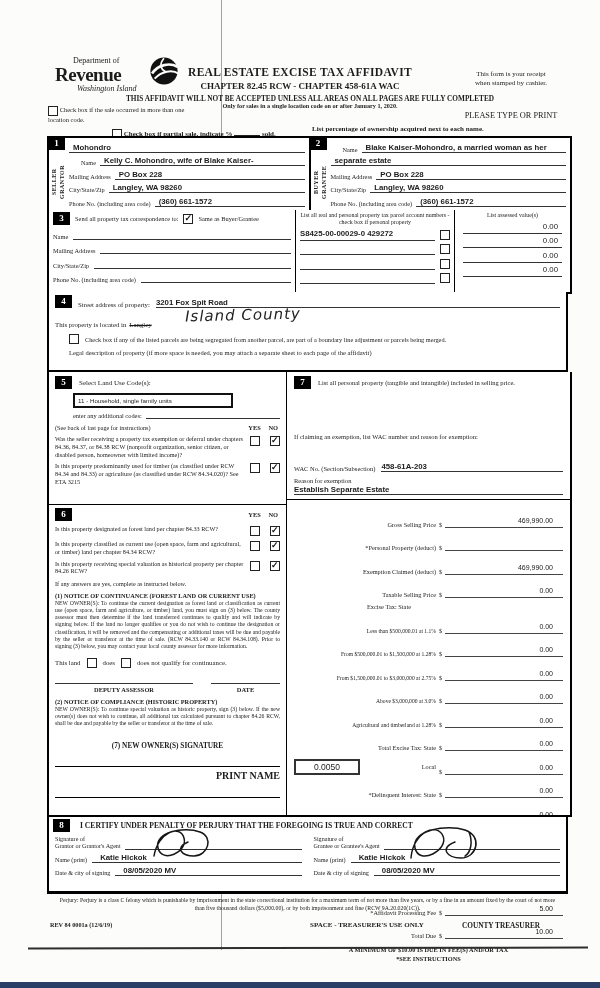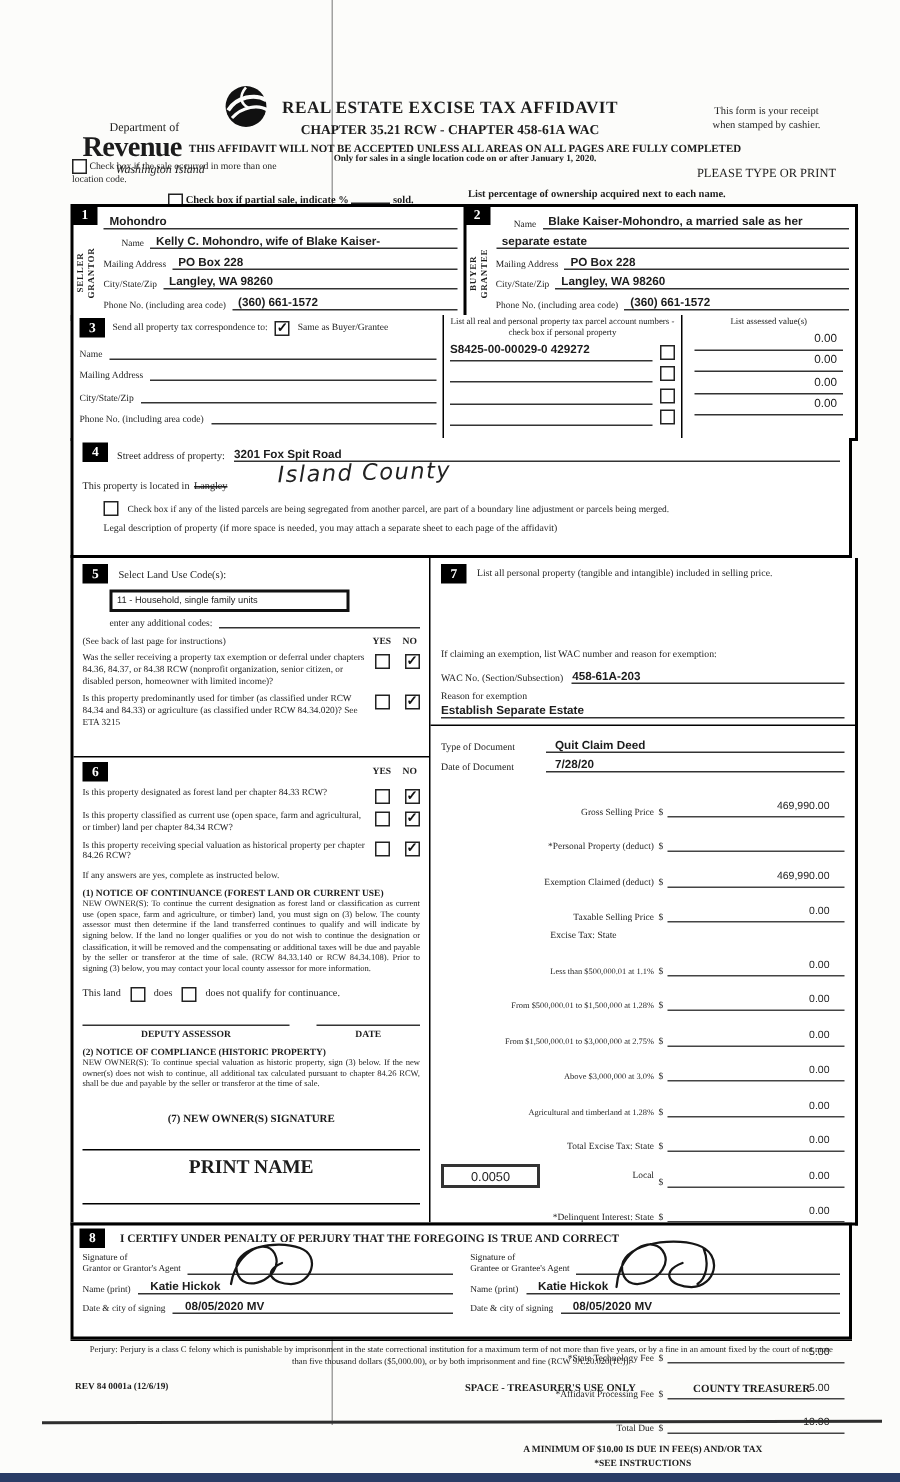--- a/index.html
+++ b/index.html
@@ -1,20 +1,20 @@
 <!DOCTYPE html>
 <html><head>
 <meta charset="utf-8">
 <style>
   html,body{margin:0;padding:0;background:#fff;}
   .page{position:relative;width:600px;height:988px;background:#fcfcfa;font-family:"Liberation Serif",serif;color:#1c1c1c;overflow:hidden;}
   .fold{position:absolute;left:221px;top:0;width:1px;height:950px;background:rgba(50,50,50,.45);}
   
   .logo{position:absolute;left:55px;top:56px;width:130px;}
-  .logo-dept{font-size:8px;margin-left:18px;margin-top:24px;}
+  .logo-dept{font-size:8px;margin-left:18px;}
   .logo-rev{font-size:19px;font-weight:bold;letter-spacing:-0.5px;line-height:1;}
   .logo-state{font-size:8px;margin-left:22px;font-style:italic;}
   .logo-swirl{position:absolute;left:92px;top:-2px;}
   .hdr-title{position:absolute;left:140px;top:66px;width:320px;text-align:center;font-weight:bold;font-size:11.5px;letter-spacing:.3px;}
   .hdr-sub{position:absolute;left:140px;top:81px;width:320px;text-align:center;font-weight:bold;font-size:9px;}
   .receipt{position:absolute;left:452px;top:70px;width:118px;font-size:7px;text-align:center;line-height:1.25;}
   .warning{position:absolute;left:45px;top:94px;width:530px;text-align:center;font-weight:bold;font-size:7.3px;}
   .only-note{position:absolute;left:45px;top:102px;width:530px;text-align:center;font-weight:bold;font-size:6.2px;}
   .multi-loc{position:absolute;left:48px;top:106px;width:140px;font-size:6.5px;line-height:1.3;}
   .ptp{position:absolute;left:452px;top:111px;width:118px;font-size:8.3px;text-align:center;}
@@ -81,27 +81,27 @@
   .ifyes{margin-top:5px;}
   .ntitle{font-weight:bold;font-size:6.3px;margin-top:5px;}
   .nbody{font-size:5.7px;text-align:justify;line-height:1.25;margin-top:1px;}
   .thisland{display:flex;align-items:center;gap:6px;font-size:6.8px;margin-top:8px;}
   .dep-row{display:flex;margin-top:14px;gap:18px;}
   .dep-col{display:flex;flex-direction:column;}
   .dep-col .line{height:1px;}
   .dep-col .slab{text-align:center;font-weight:bold;font-size:6.4px;margin-top:2px;}
   .owner-sig{text-align:center;font-weight:bold;font-size:7.3px;margin-top:14px;}
   .wideline{border-bottom:1px solid #000;margin-top:16px;}
-  .printname{text-align:center;font-weight:bold;font-size:13px;margin-top:3px;}
+  .printname{text-align:right;font-weight:bold;font-size:10px;margin-top:3px;}
   
   .rcol{flex:1;box-sizing:border-box;display:flex;flex-direction:column;}
   .sec7{height:135px;border-bottom:1px solid #000;padding:4px 7px;box-sizing:border-box;font-size:6.5px;}
   .s7head{display:flex;gap:7px;align-items:center;}
   .exnote{margin-top:44px;}
-  .wacrow{display:flex;align-items:flex-end;margin-top:6px;}
+  .wacrow{display:flex;align-items:flex-end;margin-top:22px;}
   .wacrow .line{flex:1;margin-left:6px;}
   .reasonlab{margin-top:5px;}
   .reasonval{display:flex;align-items:flex-end;margin-top:1px;}
   .reasonval .line{flex:1;}
   .docarea{padding:5px 7px 2px 7px;font-size:6.6px;}
   .docrow{display:flex;align-items:flex-end;margin-top:3px;}
   .docrow .flab{width:70px;flex:none;}
   .docrow .line{flex:1;}
   .docrow .uv{padding-left:6px;}
   .money{padding:4px 7px 0 7px;flex:1;}
@@ -153,21 +153,21 @@
     <div class="logo-rev">Revenue</div>
     <div class="logo-state">Washington Island</div>
     <svg class="logo-swirl" width="34" height="34" viewBox="0 0 40 40">
       <circle cx="20" cy="20" r="16" fill="#111"></circle>
       <path d="M6,23 C13,12 27,10 36,15" stroke="#fcfcfa" stroke-width="3.2" fill="none"></path>
       <path d="M9,29 C17,20 30,18 37,23" stroke="#fcfcfa" stroke-width="2.4" fill="none"></path>
       <path d="M20,5 C14,12 16,18 22,21" stroke="#fcfcfa" stroke-width="2" fill="none"></path>
     </svg>
   </div>
   <div class="hdr-title">REAL ESTATE EXCISE TAX AFFIDAVIT</div>
-  <div class="hdr-sub">CHAPTER 35.21 RCW - CHAPTER 458-61A WAC</div>
+  <div class="hdr-sub">CHAPTER 82.45 RCW - CHAPTER 458-61A WAC</div>
   <div class="receipt">
     <div>This form is your receipt</div>
     <div>when stamped by cashier.</div>
   </div>
   <div class="warning">THIS AFFIDAVIT WILL NOT BE ACCEPTED UNLESS ALL AREAS ON ALL PAGES ARE FULLY COMPLETED</div>
   <div class="only-note">Only for sales in a single location code on or after January 1, 2020.</div>
   <div class="multi-loc">
     <span class="cb"></span>
     <span>Check box if the sale occurred in more than one location code.</span>
   </div>
@@ -202,21 +202,21 @@
       <div class="prow">
         <span class="flab">Phone No. (including area code)</span>
         <span class="line"><span class="uv">(360) 661-1572</span></span>
       </div>
     </div>
     <div class="party">
       <span class="num">2</span>
       <div class="vlab"><span>BUYER</span> <span>GRANTEE</span></div>
       <div class="prow first">
         <span class="flab">Name</span>
-        <span class="line"><span class="uv">Blake Kaiser-Mohondro, a married sale as her</span></span>
+        <span class="line"><span class="uv">Blake Kaiser-Mohondro, a married woman as her</span></span>
       </div>
       <div class="prow">
         <span class="line"><span class="uv">separate estate</span></span>
       </div>
       <div class="prow">
         <span class="flab">Mailing Address</span>
         <span class="line"><span class="uv">PO Box 228</span></span>
       </div>
       <div class="prow">
         <span class="flab">City/State/Zip</span>
@@ -403,30 +403,20 @@
         <div class="exnote">If claiming an exemption, list WAC number and reason for exemption:</div>
         <div class="wacrow">
           <span>WAC No. (Section/Subsection)</span>
           <span class="line"><span class="uv">458-61A-203</span></span>
         </div>
         <div class="reasonlab">Reason for exemption</div>
         <div class="reasonval">
           <span class="line"><span class="uv">Establish Separate Estate</span></span>
         </div>
       </div>
-      <div class="docarea">
-        <div class="docrow">
-          <span class="flab">Type of Document</span>
-          <span class="line"><span class="uv">Quit Claim Deed</span></span>
-        </div>
-        <div class="docrow">
-          <span class="flab">Date of Document</span>
-          <span class="line"><span class="uv">7/28/20</span></span>
-        </div>
-      </div>
       <div class="money">
         <div class="mrow">
             <span class="mlab">Gross Selling Price</span>
             <span class="mdol">$</span>
             <span class="mline"><span class="mval">469,990.00</span></span>
           </div>
         <div class="mrow">
             <span class="mlab">*Personal Property (deduct)</span>
             <span class="mdol">$</span>
             <span class="mline"><span class="mval"></span></span>

